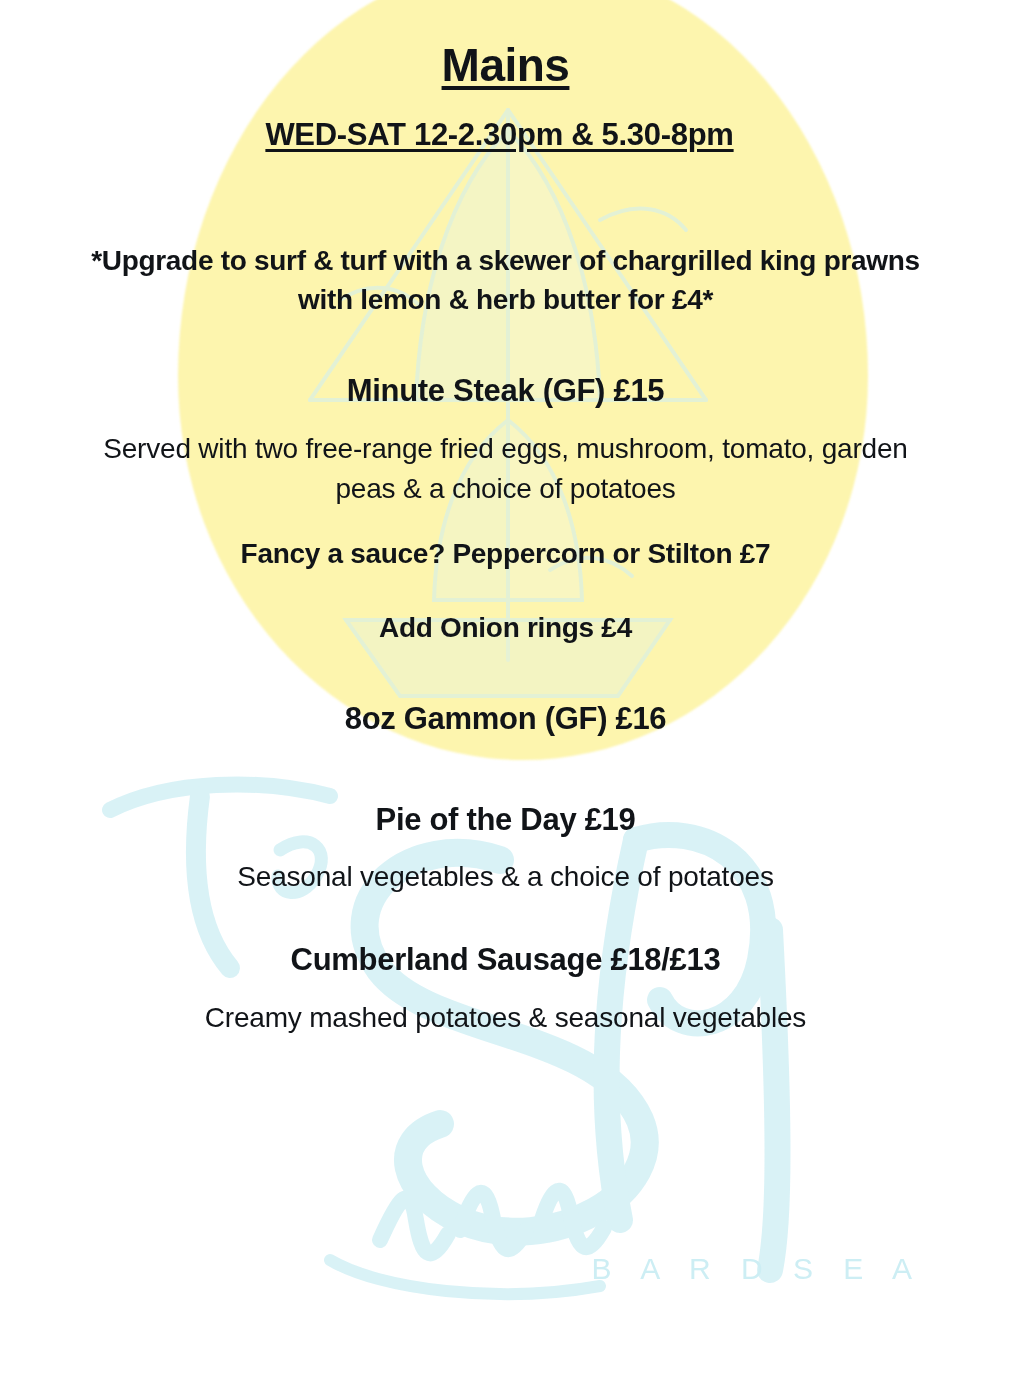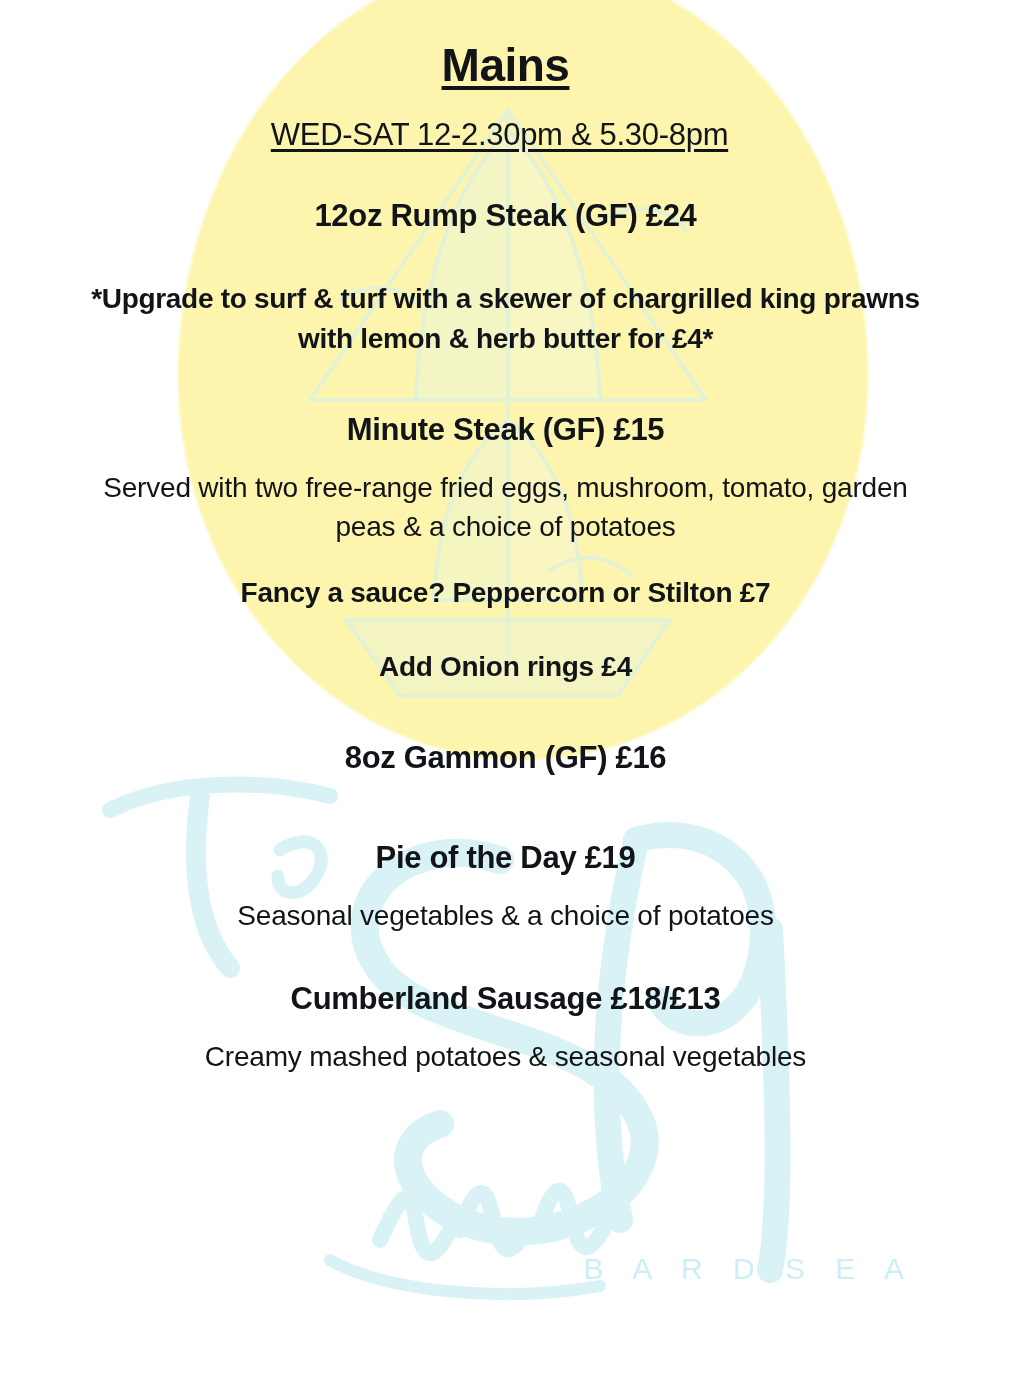--- a/index.html
+++ b/index.html
@@ -54,21 +54,21 @@
     left: 80px;
     top: 700px;
     width: 880px;
     height: 640px;
     opacity: 0.75;
   }
 
   .wm-bardsea {
     position: absolute;
     z-index: 1;
-    right: 96px;
+    right: 88px;
     top: 1252px;
     font-size: 30px;
     letter-spacing: 11px;
     color: #cdeef4;
     font-family: "Liberation Sans", sans-serif;
     font-weight: 400;
     white-space: nowrap;
   }
 
   
@@ -87,21 +87,21 @@
     font-weight: bold;
     text-decoration: underline;
     text-underline-offset: 5px;
     letter-spacing: -0.5px;
     line-height: 1.1;
   }
 
   .hours {
     margin: 26px 12px 0 0;
     font-size: 31px;
-    font-weight: normal;
+    font-weight: bold;
     text-decoration: underline;
     text-underline-offset: 4px;
     letter-spacing: -0.3px;
   }
 
   .item {
     margin: 0;
     padding: 0;
   }
 
@@ -180,21 +180,20 @@
 
   <div class="wm-bardsea">B A R D S E A</div>
 
   <div class="content">
 
     <div class="title">Mains</div>
     <div class="hours">WED-SAT 12-2.30pm &amp; 5.30-8pm</div>
 
     <div class="sp-item"></div>
     <div class="item">
-      <div class="item-heading">12oz Rump Steak (GF) £24</div>
       <div class="sp-sub"></div>
       <div class="sp-sub"></div>
       <div class="item-note">*Upgrade to surf &amp; turf with a skewer of chargrilled king prawns with lemon &amp; herb butter for £4*</div>
     </div>
 
     <div class="sp-item"></div>
     <div class="item">
       <div class="item-heading">Minute Steak (GF) £15</div>
       <div class="sp-sub"></div>
       <div class="item-desc">Served with two free-range fried eggs, mushroom, tomato, garden peas &amp; a choice of potatoes</div>

